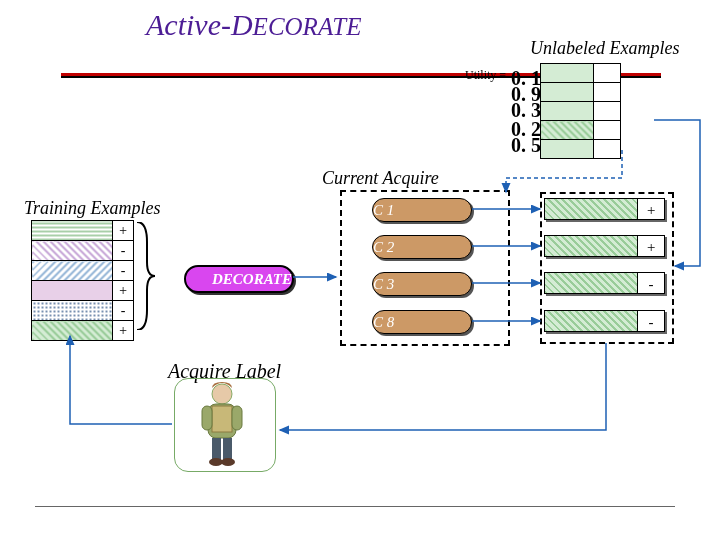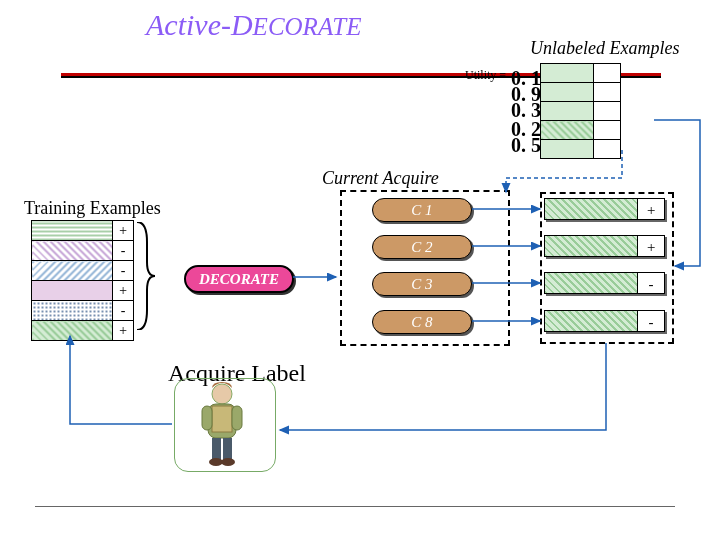--- a/index.html
+++ b/index.html
@@ -1,49 +1,49 @@
 <!DOCTYPE html>
 <html><head>
 <meta charset="utf-8">
 <style>
 html,body{margin:0;padding:0;width:720px;height:540px;background:#fff;font-family:"Times New Roman",serif;position:relative;overflow:hidden}
-.title{position:absolute;left:146px;top:8px;font-size:30px;font-style:italic;color:#8b5cf6}
+.title{position:absolute;left:146px;top:8px;font-size:30px;font-style:italic;color:#4c1d95}
 .title .sc{font-size:25px;font-style:italic}
 .unlabeled-title{position:absolute;left:530px;top:38px;font-style:italic;font-size:18px}
 .utility-lbl{position:absolute;left:465px;top:68px;font-size:12px}
 .uval{position:absolute;left:511px;font-size:20px;font-weight:bold}
 .u0{top:67px}.u1{top:83px}.u2{top:99px}.u3{top:118px}.u4{top:134px}
 .red-bar{position:absolute;left:61px;top:73px;width:600px;height:3px;background:#c00000;box-shadow:0 2px 0 #000}
 .unlabeled-table{position:absolute;left:540px;top:63px;border-collapse:collapse}
 .unlabeled-table td{border:1px solid #000;width:50px;height:16px;background:#d4ecd4}
 .unlabeled-table td.b{width:24px;background:#fff}
 .unlabeled-table tr.sel td:first-child{background:repeating-linear-gradient(45deg,#99cc99,#99cc99 2px,#d4ecd4 2px,#d4ecd4 5px)}
 .current-ensemble{position:absolute;left:322px;top:168px;font-style:italic;font-size:18px}
-.training-title{position:absolute;left:24px;top:198px;font-size:18px}
+.training-title{position:absolute;left:24px;top:198px;font-style:italic;font-size:18px}
 .train-table{position:absolute;left:31px;top:220px;border-collapse:collapse}
 .train-table td{border:1px solid #000;width:78px;height:17px}
 .train-table td.sgn{width:18px;text-align:center;font-style:italic;font-size:14px}
 .tr1{background:repeating-linear-gradient(0deg,#a8cfa8,#a8cfa8 2px,#fff 2px,#fff 4px)}
 .tr2{background:repeating-linear-gradient(45deg,#c8a8d8,#c8a8d8 2px,#fff 2px,#fff 5px)}
 .tr3{background:repeating-linear-gradient(135deg,#98b8d8,#98b8d8 2px,#fff 2px,#fff 5px)}
 .tr4{background:#e8d0e8}
 .tr5{background:radial-gradient(circle,#7890b0 1px,#fff 1px);background-size:4px 4px}
 .tr6{background:repeating-linear-gradient(45deg,#99cc99,#99cc99 2px,#d4ecd4 2px,#d4ecd4 5px)}
 .brace{position:absolute;left:135px;top:222px;width:20px;height:108px}
 .brace svg{width:20px;height:108px}
-.decorate-box{position:absolute;left:184px;top:265px;width:106px;height:24px;border:2px solid #000;border-radius:14px;background:#ec4899;color:#fff;font-style:italic;font-weight:bold;font-size:15px;text-align:center;line-height:24px;box-shadow:2px 2px 0 #333}
+.decorate-box{position:absolute;left:184px;top:265px;width:106px;height:24px;border:2px solid #000;border-radius:14px;background:#d946ef;color:#fff;font-style:italic;font-weight:bold;font-size:15px;text-align:right;line-height:24px;box-shadow:2px 2px 0 #333}
 .ensemble-dash{position:absolute;left:340px;top:190px;width:166px;height:152px;border:2px dashed #000}
-.cbox{position:absolute;left:372px;width:98px;height:22px;background:#c96;border:1px solid #000;border-radius:12px;color:#fff;font-style:italic;font-size:15px;text-align:center;line-height:22px;box-shadow:2px 2px 0 #555}
+.cbox{position:absolute;left:372px;width:98px;height:22px;background:#c96;border:1px solid #000;border-radius:12px;color:#fff;font-style:italic;font-size:15px;line-height:22px;box-shadow:2px 2px 0 #555}
 .c1{top:198px}.c2{top:235px}.c3{top:272px}.c4{top:310px}
 .example-dash{position:absolute;left:540px;top:192px;width:130px;height:148px;border:2px dashed #000}
 .ex-row{position:absolute;left:544px;width:122px;height:22px;display:flex}
 .ex-row .cell-a{width:92px;border:1px solid #000;background:repeating-linear-gradient(45deg,#99cc99,#99cc99 2px,#d4ecd4 2px,#d4ecd4 5px);box-shadow:2px 2px 0 #666}
 .ex-row .cell-b{width:26px;border:1px solid #000;border-left:none;text-align:center;font-style:italic;font-size:15px;line-height:22px;box-shadow:2px 2px 0 #666;background:#fff}
 .e1{top:198px}.e2{top:235px}.e3{top:272px}.e4{top:310px}
-.acquire{position:absolute;left:168px;top:360px;font-size:24px}
+.acquire{position:absolute;left:168px;top:360px;font-style:italic;font-size:20px}
 .person{position:absolute;left:194px;top:380px;width:60px;height:86px}
 .person-border{position:absolute;left:174px;top:378px;width:100px;height:92px;border:1px solid #7a6;border-radius:14px}
 .footer-line{position:absolute;left:35px;bottom:33px;width:640px;height:1px;background:#666}
 .wire{position:absolute;stroke:#1e60b4;stroke-width:1.5;fill:none}
 .arrowhead{fill:#1e60b4}
 </style>
 </head>
 <body>
 
 <div class="title">

